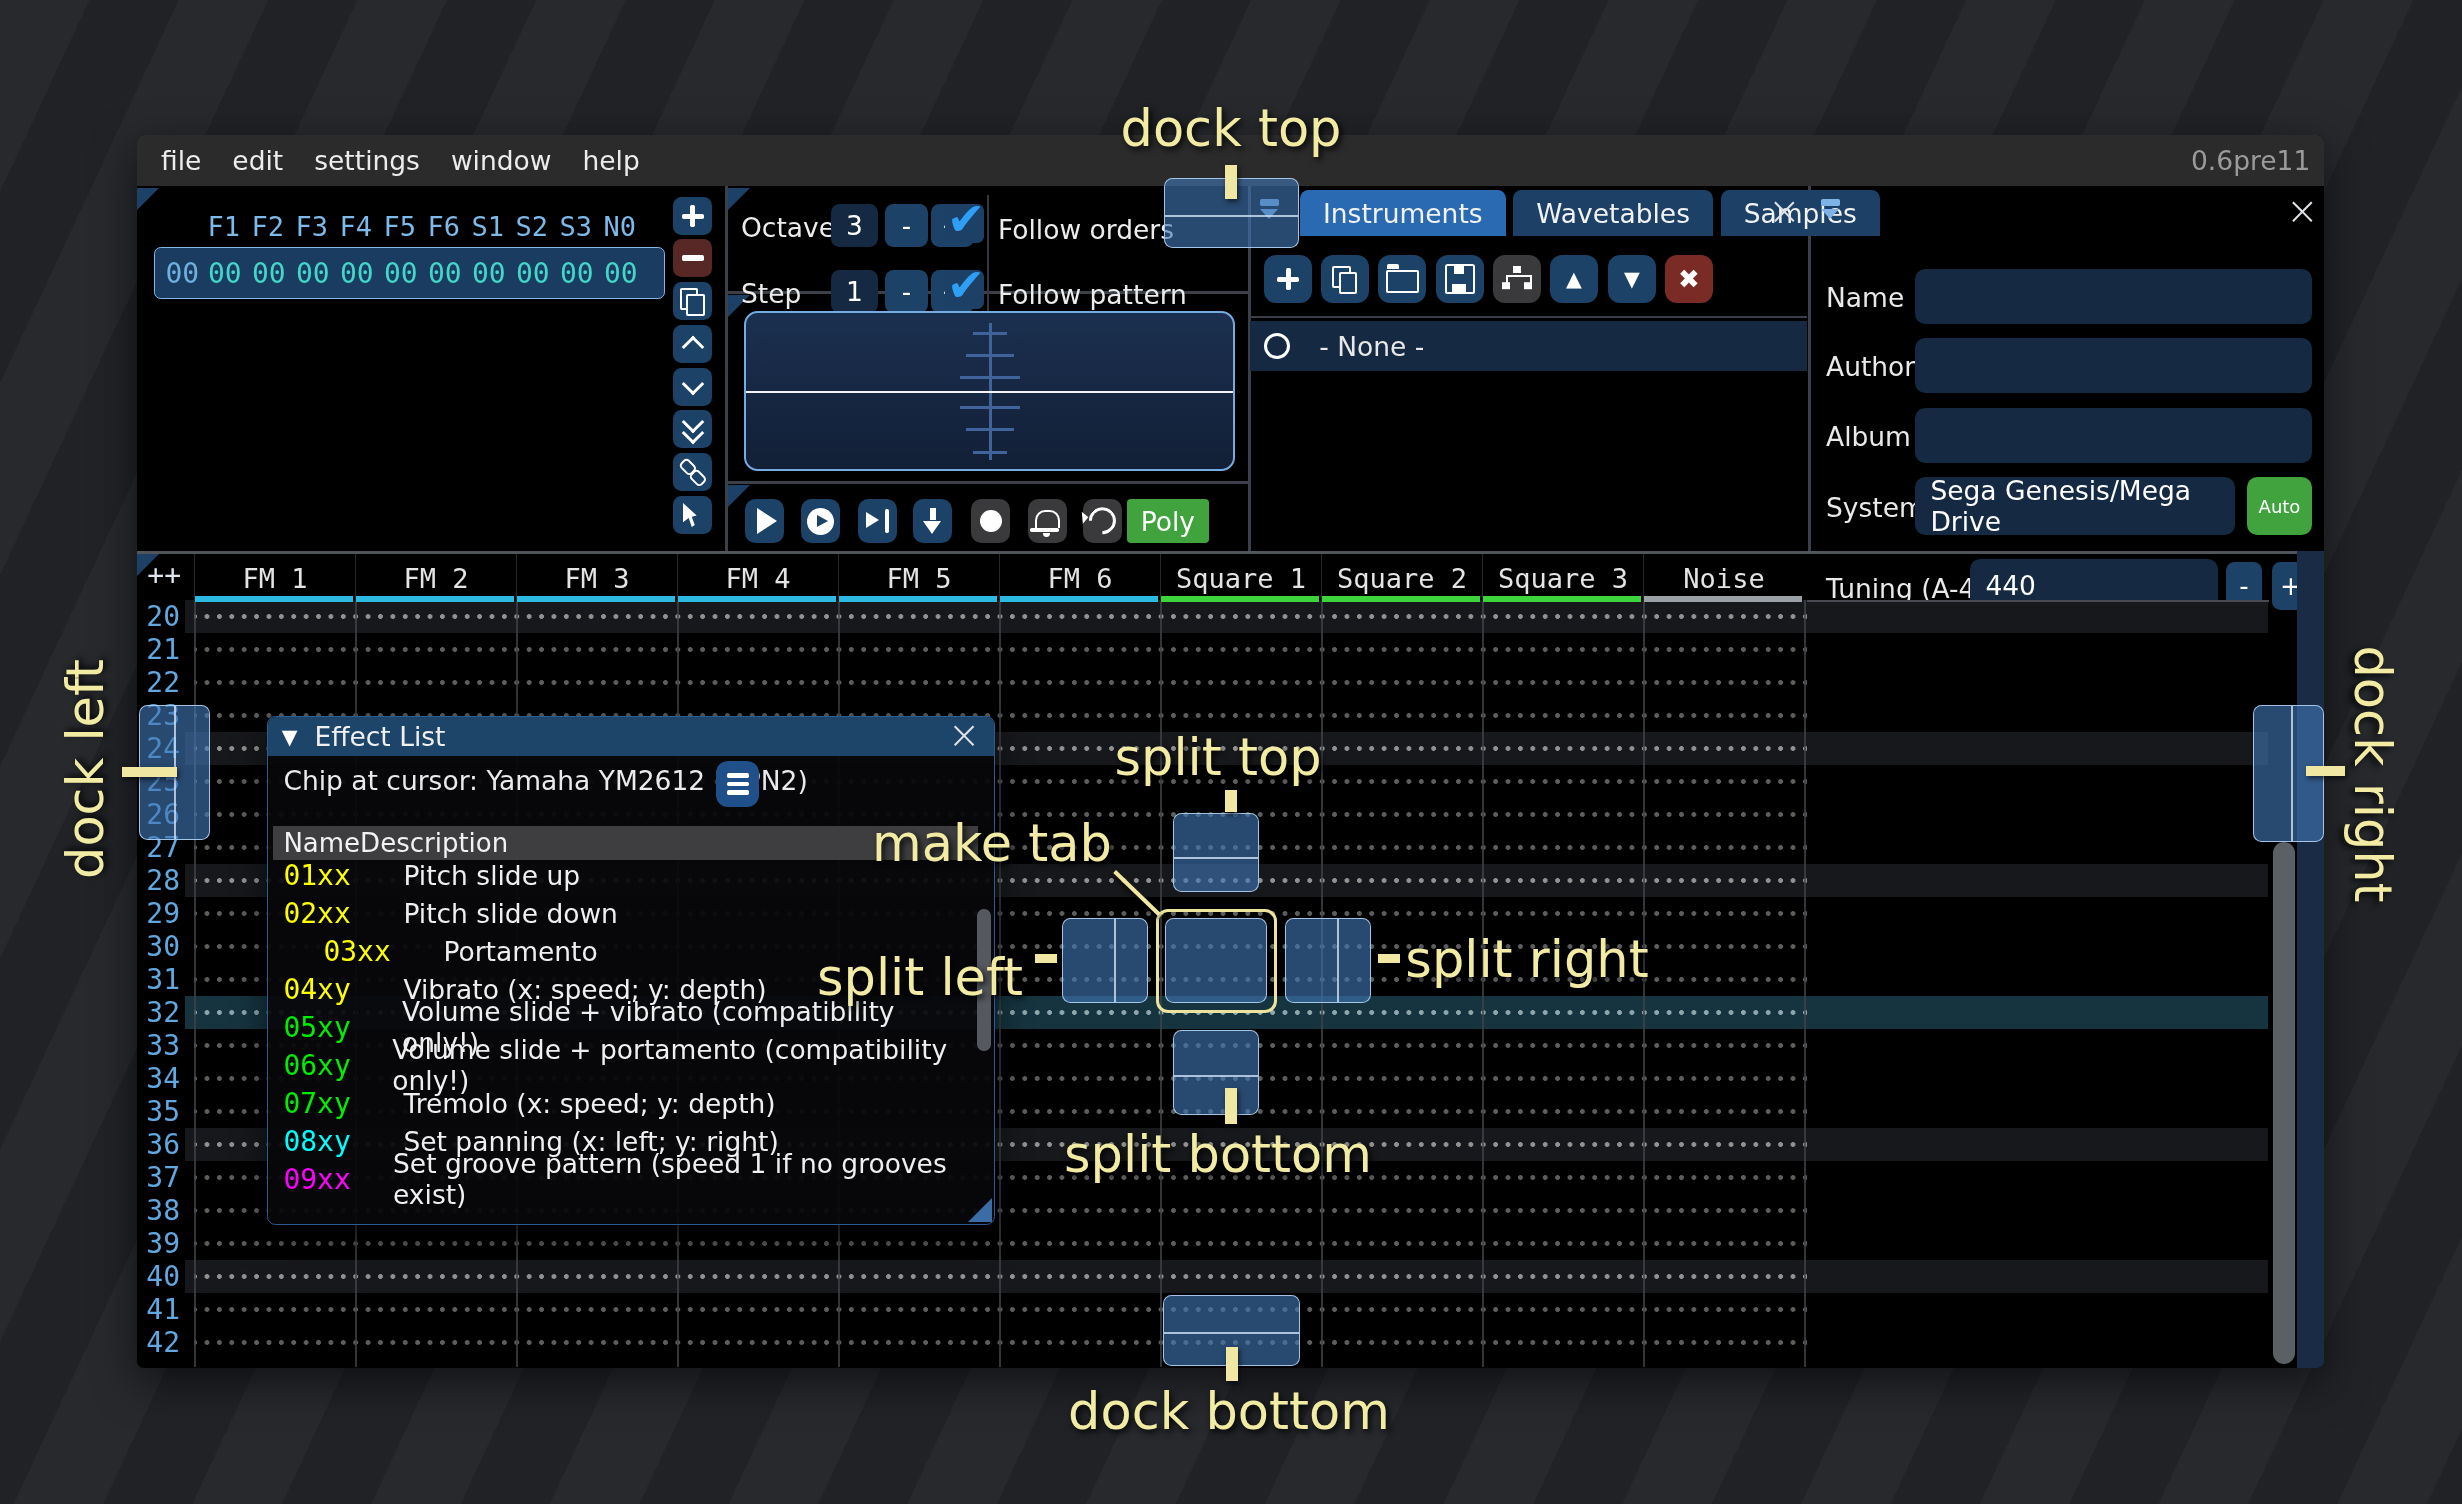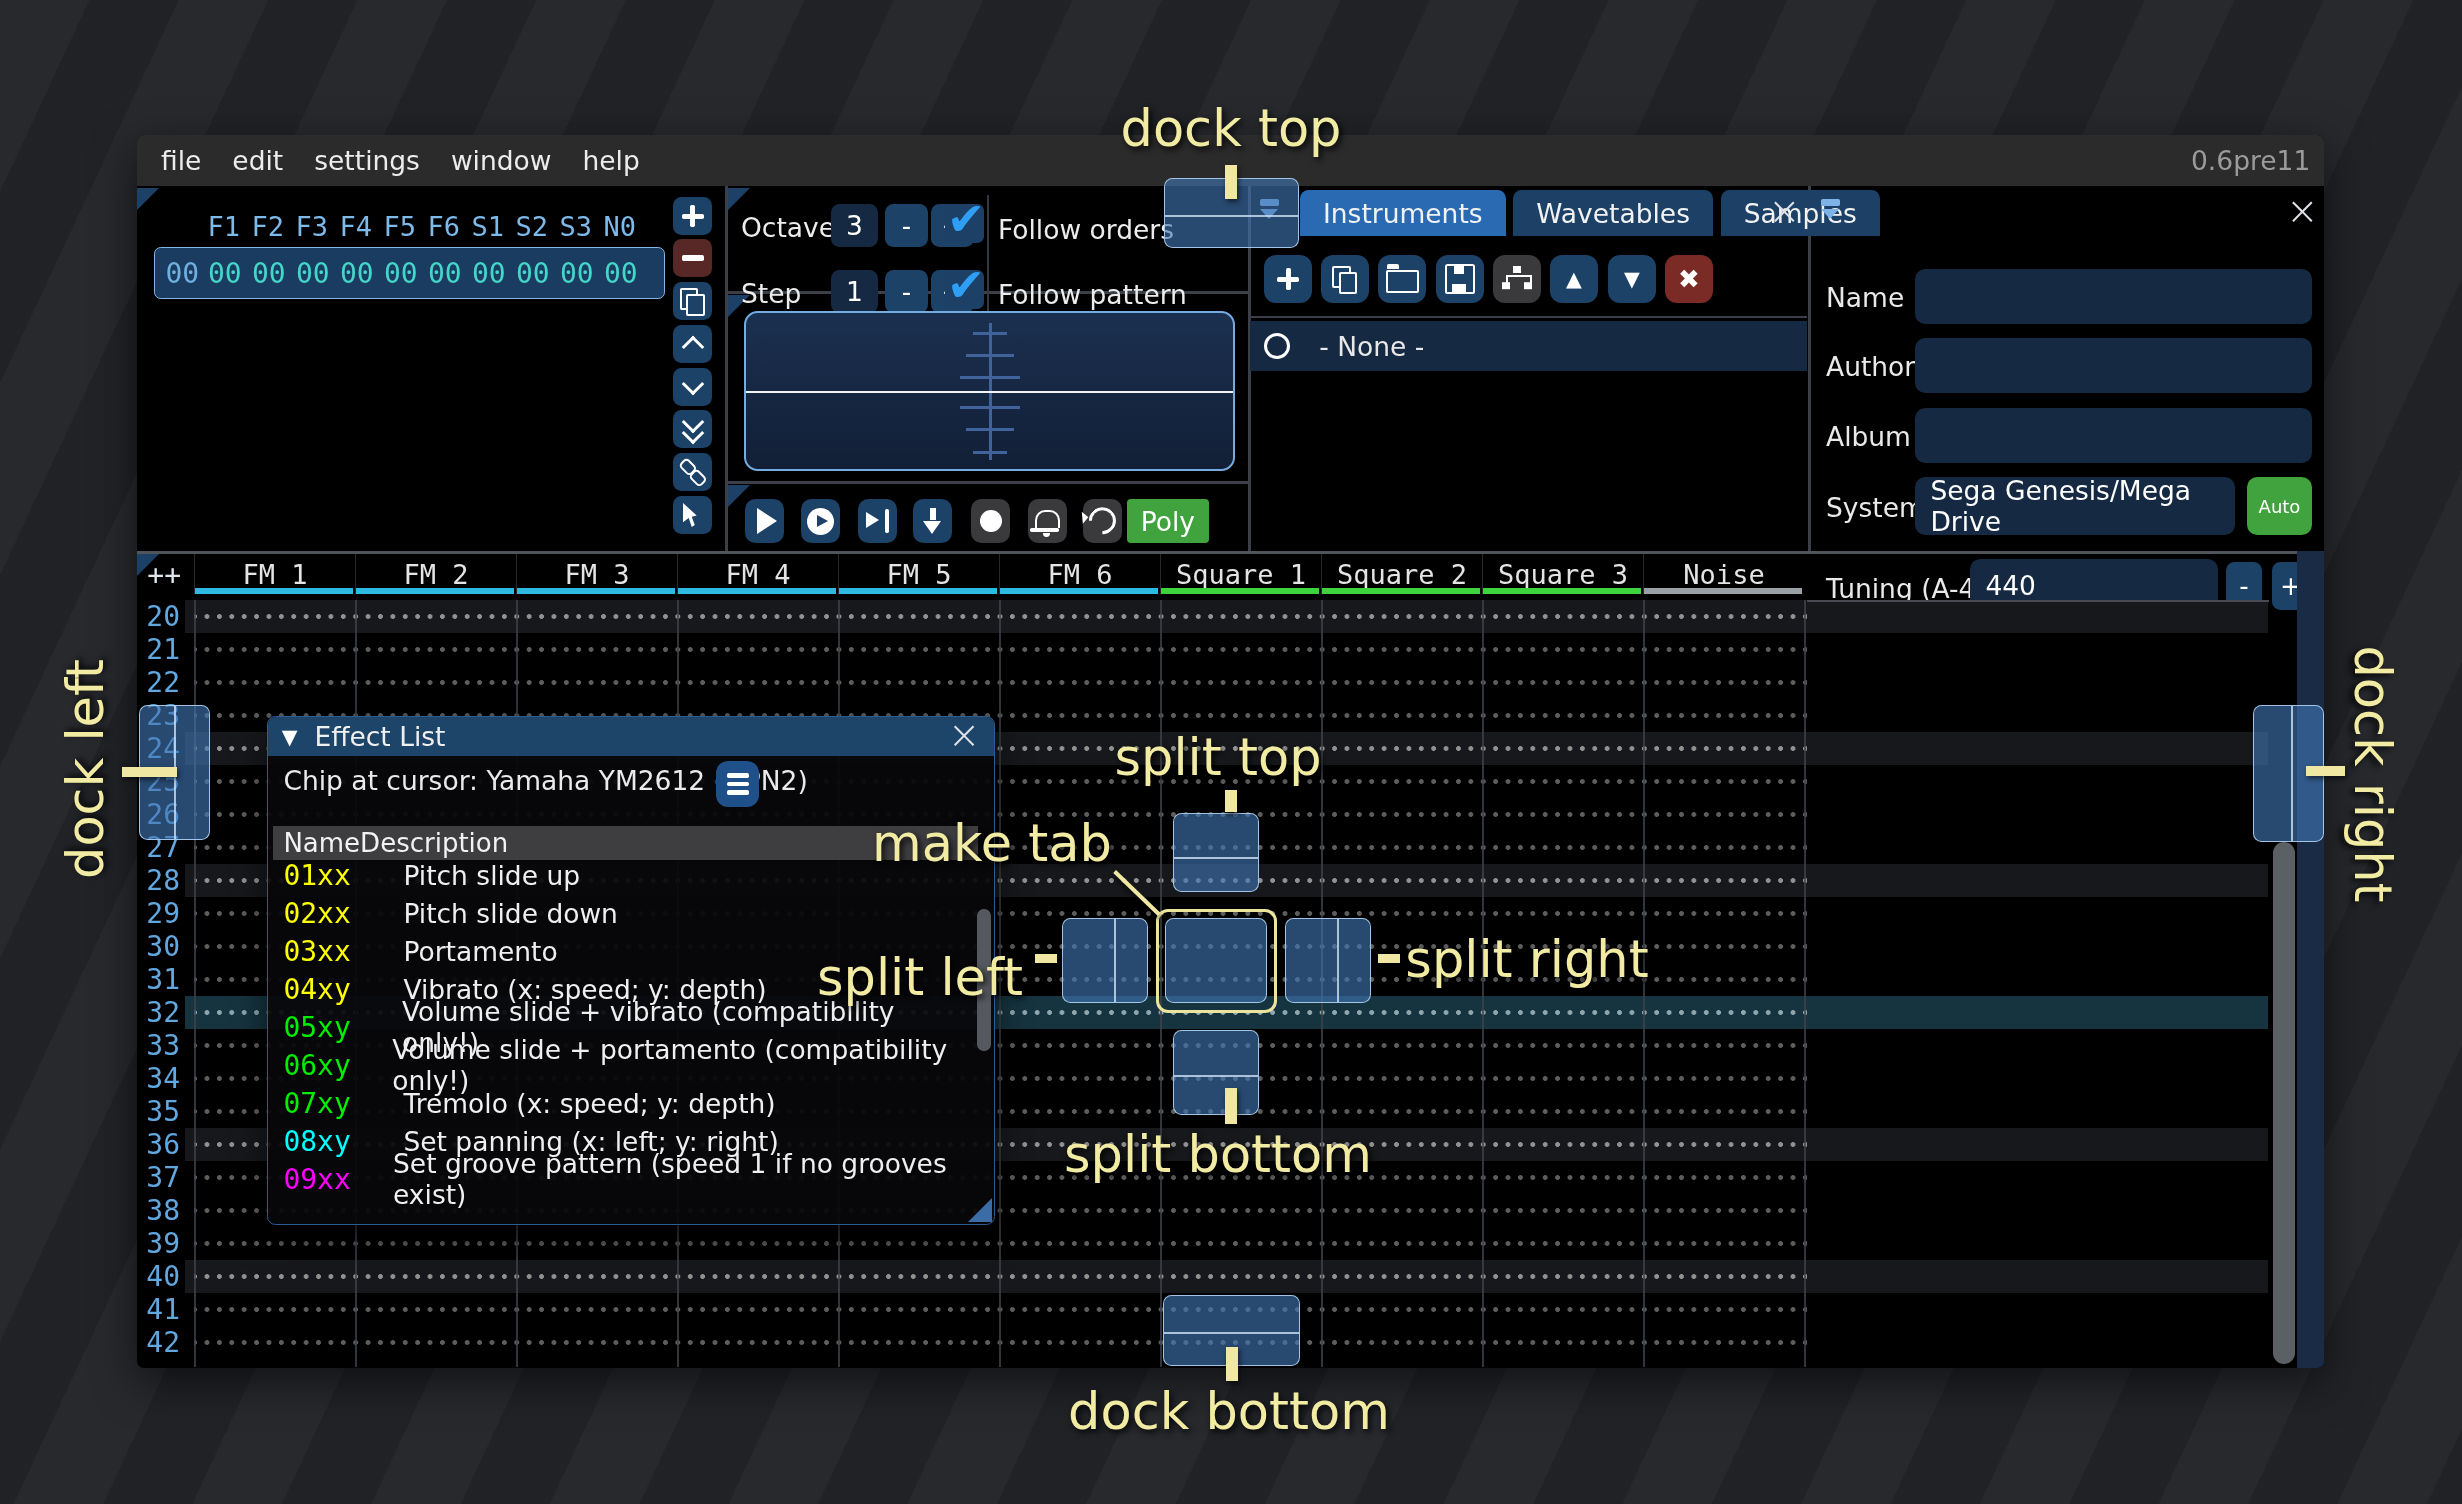--- a/index.html
+++ b/index.html
@@ -62,21 +62,21 @@
   #none-row{position:absolute;left:1113px;top:186px;width:557px;height:50px;background:#152a42;display:flex;align-items:center}
   .ring{width:20.5px;height:20.5px;border:3.4px solid #fff;border-radius:50%;margin-left:13.7px}
   #none-label{color:#e8e8e8;font-size:26.5px;margin-left:29px}
   
   .si-label{position:absolute;color:#e9e9e9;font-size:26.5px}
   .text-input{position:absolute;background:#152a42;border-radius:10.3px;color:#fff;font-size:26.5px;display:flex;align-items:center;padding-left:15.4px;box-sizing:border-box}
   .greenbtn{position:absolute;background:#41a33e;border-radius:10.3px;color:#fff;font-size:18px;display:flex;align-items:center;justify-content:center}
   
   #pat-corner{position:absolute;left:10.3px;top:424px;font-family:"DejaVu Sans Mono",monospace;font-size:28px;color:#dfe6ee}
   #chan-headers{position:absolute;left:57px;top:419px;height:48px;display:flex;z-index:2}
-  .chcell{width:161px;height:40px;position:relative;border-left:1.7px solid #26282c;box-sizing:border-box;display:flex;align-items:center;justify-content:center}
+  .chcell{width:161px;height:48px;position:relative;border-left:1.7px solid #26282c;box-sizing:border-box;display:flex;align-items:center;justify-content:center}
   .chcell span{font-family:"DejaVu Sans Mono",monospace;font-size:27px;color:#e4e4e4}
   .chunder{position:absolute;left:0;right:1.7px;bottom:0;height:6px}
   #pattern-rows{position:absolute;left:0;top:465px;width:2187px}
   .pattern-row{position:relative;height:33px;--bg:#000;--dot:#5e5e5e;
     background:linear-gradient(90deg, transparent 0 48px, var(--bg) 48px 2131px, transparent 2131px)}
   .pattern-row.hl{--bg:#17181b;--dot:#929292}
   .pattern-row.playing{--bg:#16343f;--dot:#8fa6ad}
   .row-num{position:absolute;left:0;top:0;width:43px;height:33px;text-align:right;font-family:"DejaVu Sans Mono",monospace;font-size:28px;line-height:33px;color:#61a7e0}
   .row-dots{position:absolute;left:57px;top:0;width:1613px;height:33px;
     background-image:radial-gradient(circle, var(--dot) 2.1px, transparent 2.7px);
@@ -510,21 +510,21 @@
     <div id="effect-rows">
         <div class="fxrow">
           <div class="fxcode" style="color: rgb(253, 255, 0);">01xx</div>
           <div class="fxdesc">Pitch slide up</div>
         </div>
         <div class="fxrow">
           <div class="fxcode" style="color: rgb(253, 255, 0);">02xx</div>
           <div class="fxdesc">Pitch slide down</div>
         </div>
         <div class="fxrow">
-          <div class="fxcode" style="color: rgb(253, 255, 0);">03xx</div>
+          <div class="fxcode" style="color: rgb(253, 255, 0); margin-left: 40px;">03xx</div>
           <div class="fxdesc">Portamento</div>
         </div>
         <div class="fxrow">
           <div class="fxcode" style="color: rgb(253, 255, 0);">04xy</div>
           <div class="fxdesc">Vibrato (x: speed; y: depth)</div>
         </div>
         <div class="fxrow">
           <div class="fxcode" style="color: rgb(0, 238, 0);">05xy</div>
           <div class="fxdesc">Volume slide + vibrato (compatibility only!)</div>
         </div>

